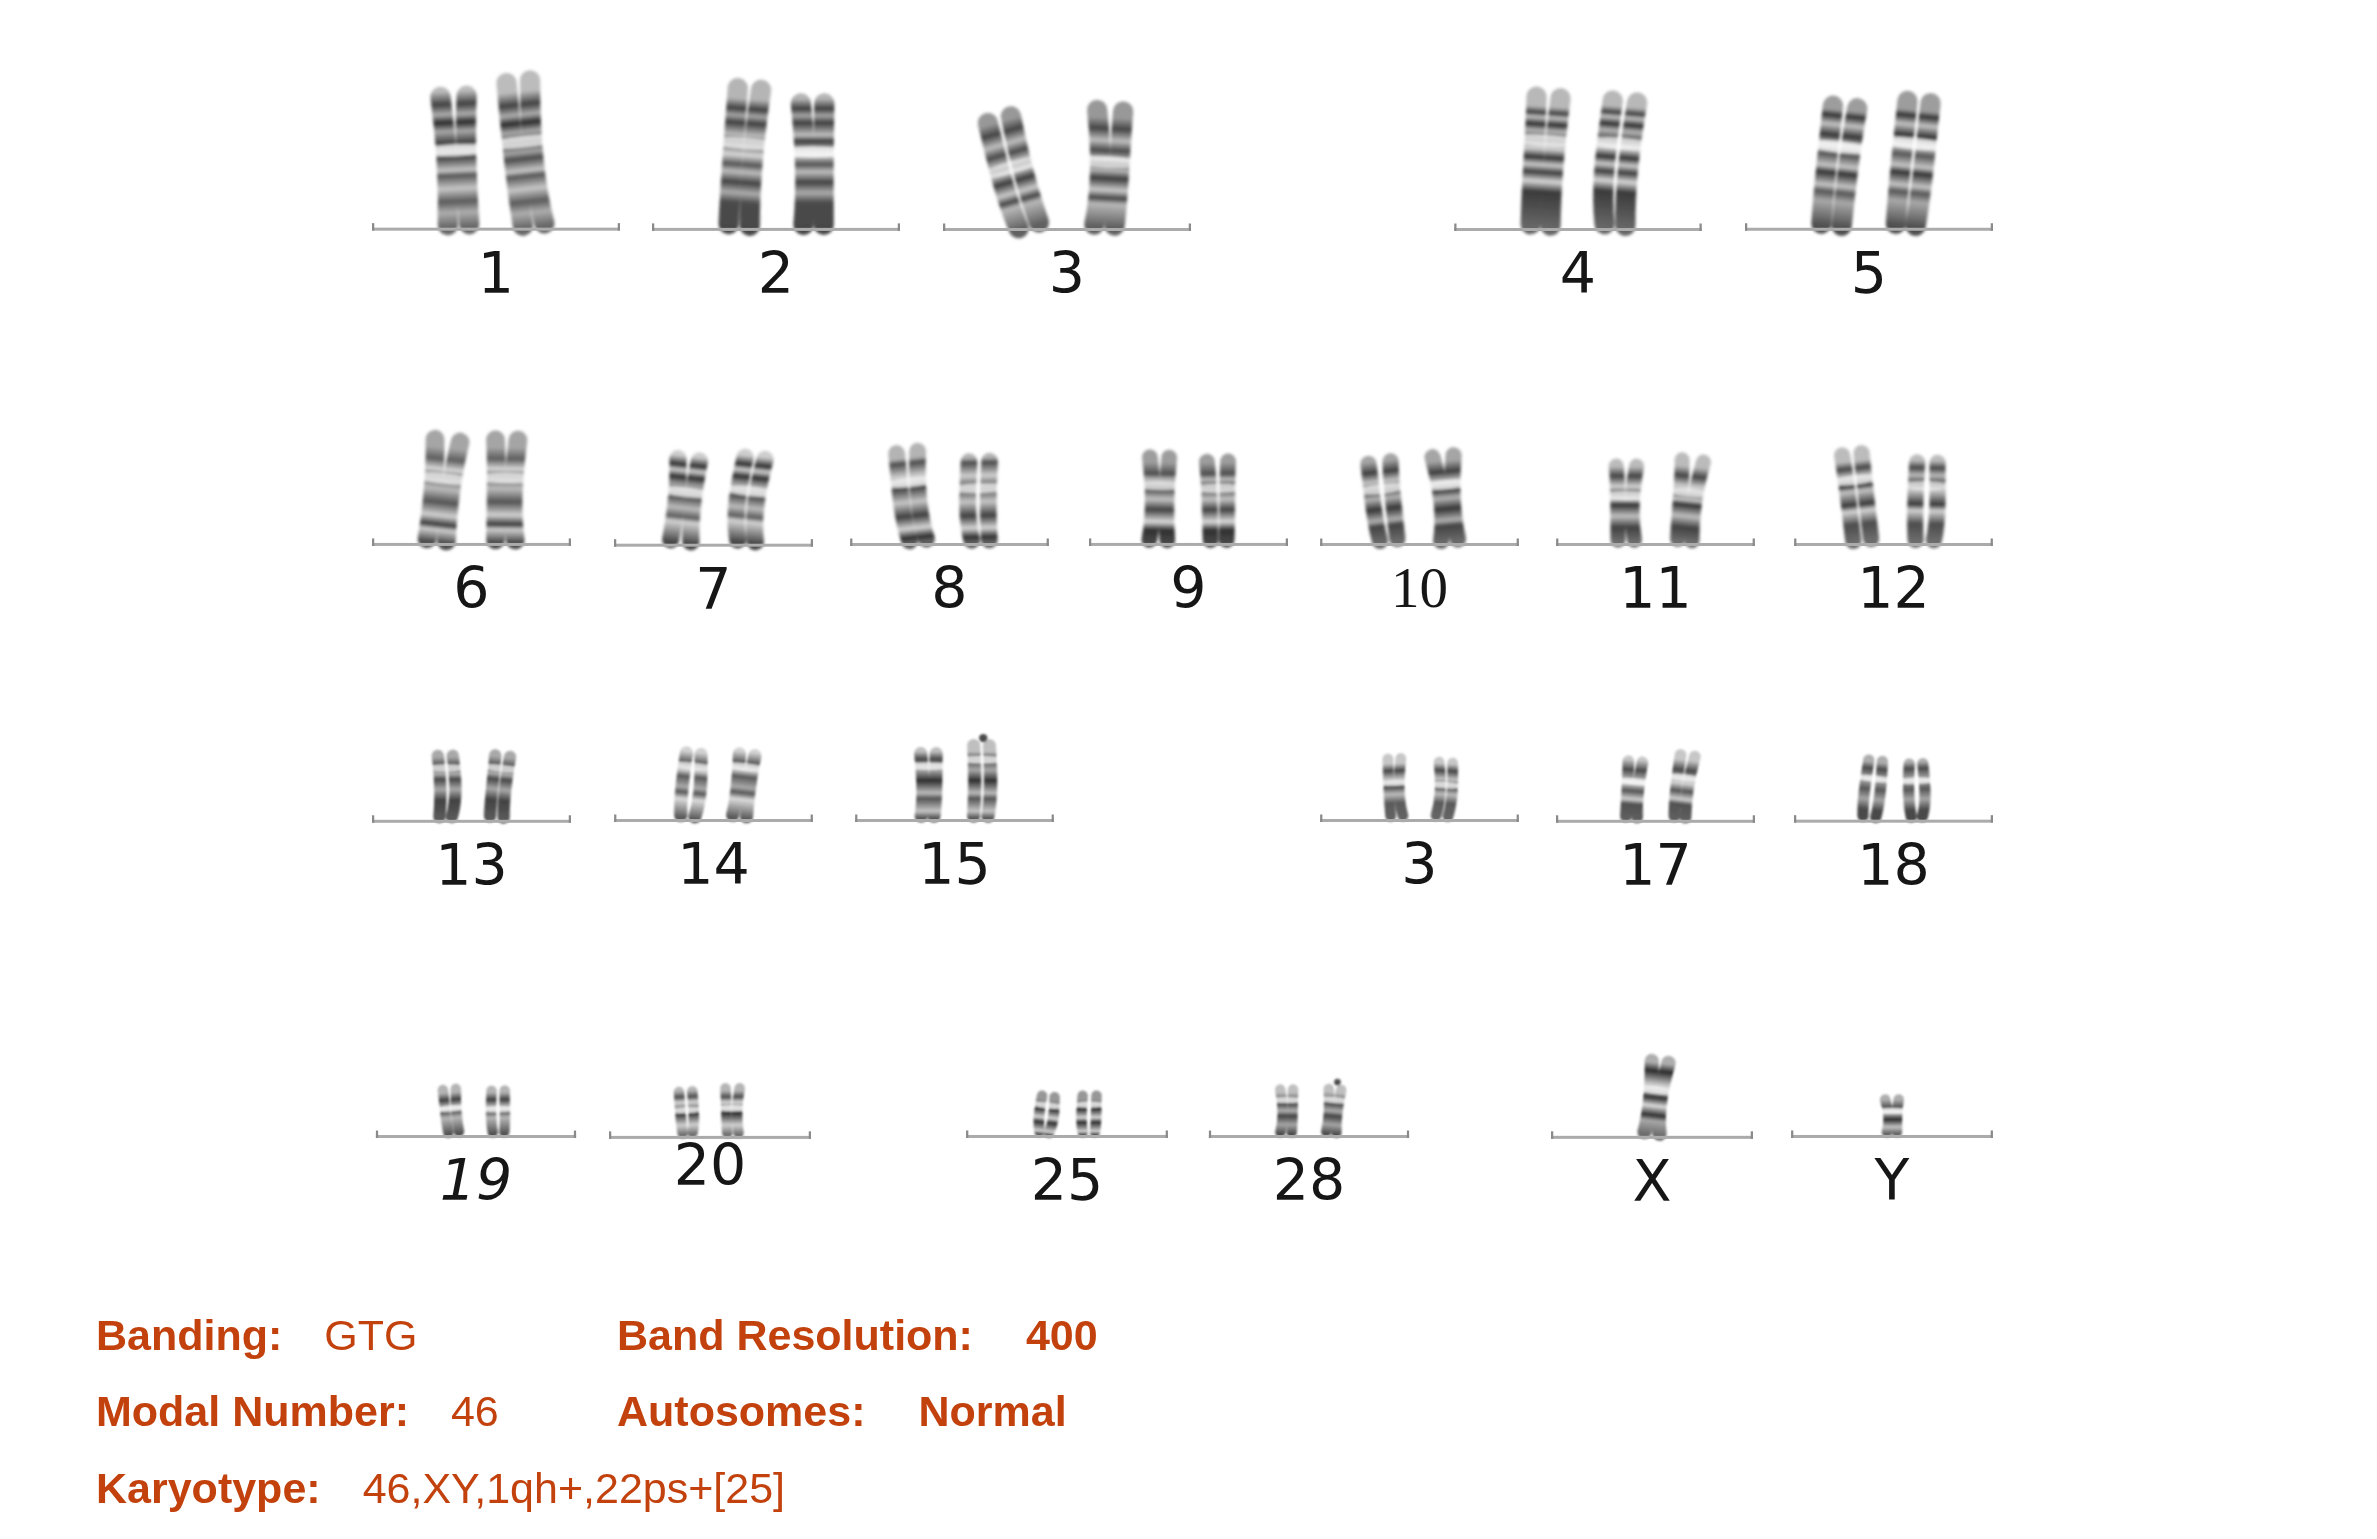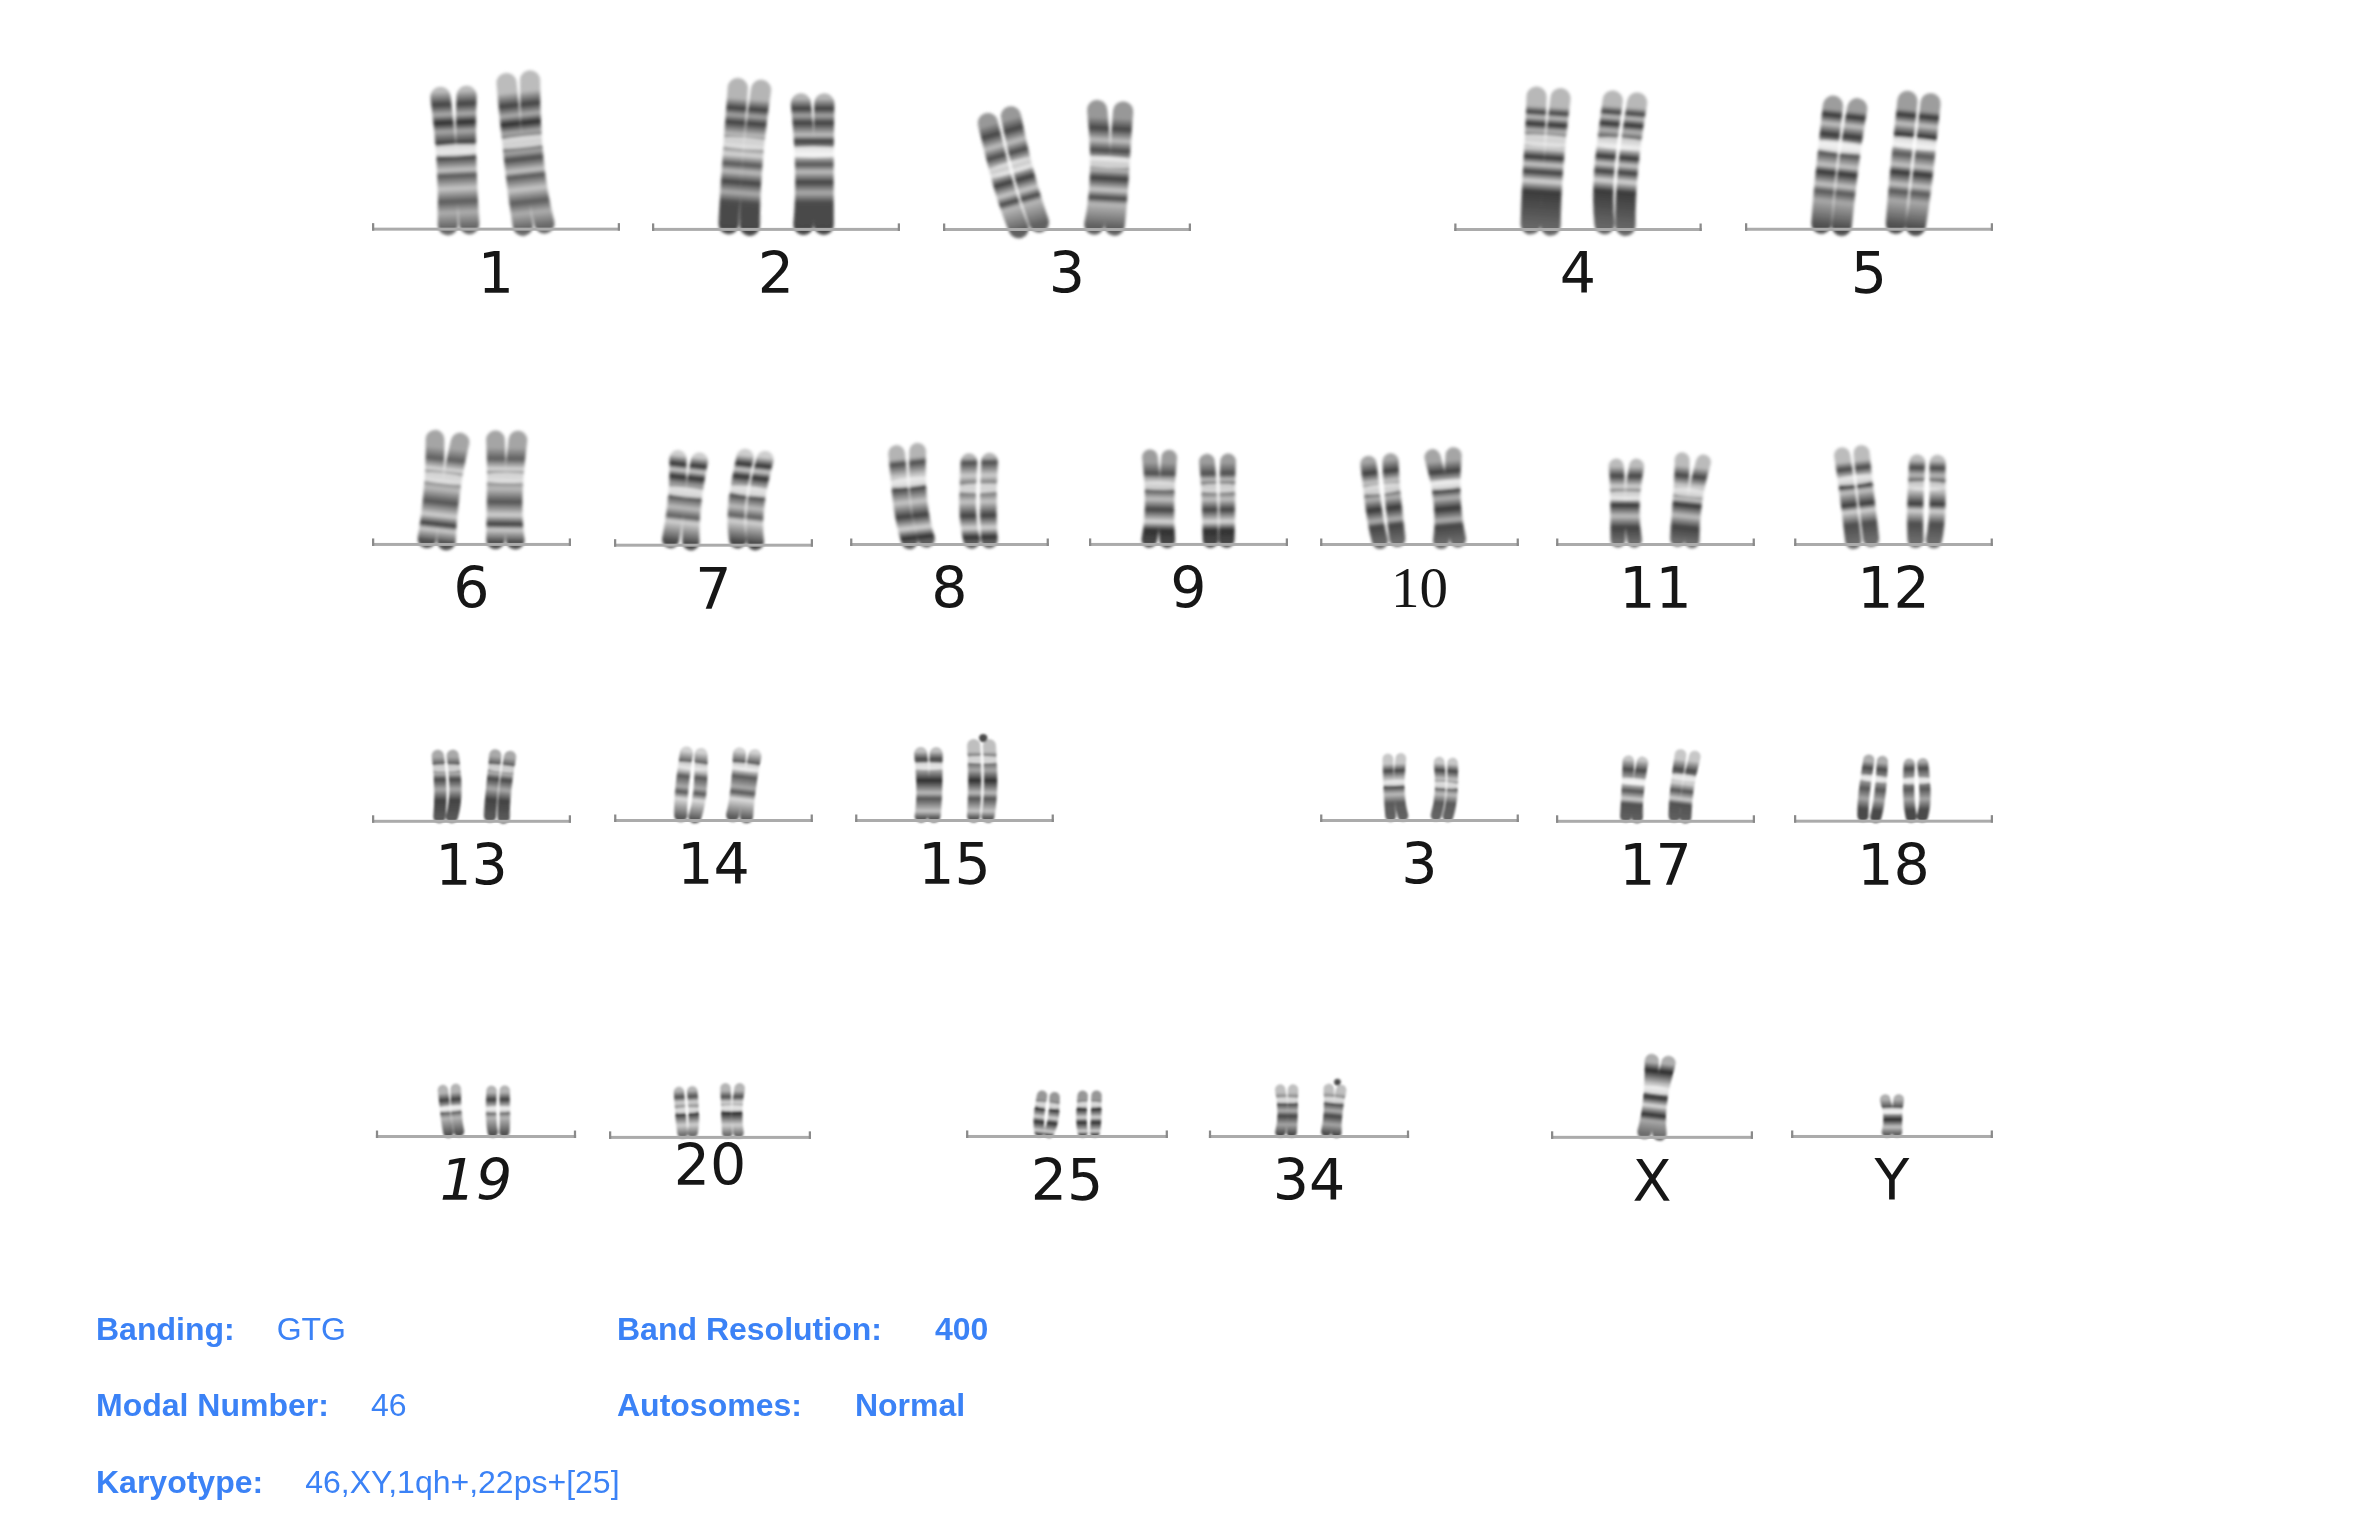--- a/index.html
+++ b/index.html
@@ -3,21 +3,21 @@
 <meta charset="utf-8">
 <style>
   html,body{margin:0;padding:0;background:#fff;}
   .page{position:relative;width:2377px;height:1539px;background:#ffffff;overflow:hidden;
         font-family:"Liberation Sans",sans-serif;}
   .chrom-cell{position:absolute;}
   .chrom-svg{display:block;overflow:visible;}
   .chrom-num{position:absolute;left:0;width:100%;text-align:center;
              font-family:"DejaVu Sans",sans-serif;font-size:57px;font-weight:400;
              color:#161616;}
-  .rline{position:absolute;left:96px;white-space:nowrap;font-size:32px;color:#3b82f6;}
+  .rline{position:absolute;left:96px;white-space:nowrap;font-size:43px;color:#c2410c;}
   .rline1{top:1311px;}
   .rline2{top:1387px;}
   .rline3{top:1464px;}
   .rlabel{font-weight:bold;}
   .rval{margin-left:42px;}
   .rcol2{position:absolute;left:521px;top:0;white-space:nowrap;}
   .rcol2 .rval{margin-left:53px;font-weight:bold;}
 </style>
 </head>
 <body>
@@ -765,21 +765,21 @@
           <g transform="rotate(5.2 164 75)" filter="url(#f4677)">
             <path d="M 157.0 75 C 160.0 55.0 157.8 33.9 155.2 17.8" fill="none" stroke="url(#g4677)" stroke-width="14.0" stroke-linecap="round"></path>
             <path d="M 170.8 75 C 167.5 55.0 170.0 33.9 171.9 17.8" fill="none" stroke="url(#g4677)" stroke-width="14.0" stroke-linecap="round"></path>
             <ellipse cx="164" cy="32.1" rx="25.2" ry="3.9" fill="#ffffff" opacity="0.75"></ellipse>
             <circle cx="166" cy="7.8" r="4.5" fill="#4c4c4c"></circle>
           </g>
           <rect x="0" y="79" width="268" height="4" fill="#ababab"></rect>
           <rect x="0" y="73" width="3" height="10" fill="#8a8a8a"></rect>
           <rect x="265" y="73" width="3" height="10" fill="#8a8a8a"></rect>
         </svg>
-        <div class="chrom-num" style="top: 71px;">34</div>
+        <div class="chrom-num" style="top: 71px;">28</div>
       </div>
       <div class="chrom-cell" style="left: 1551px; top: 1046px; width: 202px; height: 167px;">
         <svg width="202" height="96" class="chrom-svg" viewBox="0 0 268 127">
           <defs>
             <filter id="f5040" x="-60%" y="-60%" width="220%" height="220%">
               <feGaussianBlur stdDeviation="1.71"></feGaussianBlur>
             </filter>
             <linearGradient id="g5040" gradientUnits="userSpaceOnUse" x1="0" y1="22" x2="0" y2="117">
               <stop offset="0" stop-color="rgb(174,174,174)"></stop>
               <stop offset="0.114" stop-color="rgb(42,42,42)"></stop>

